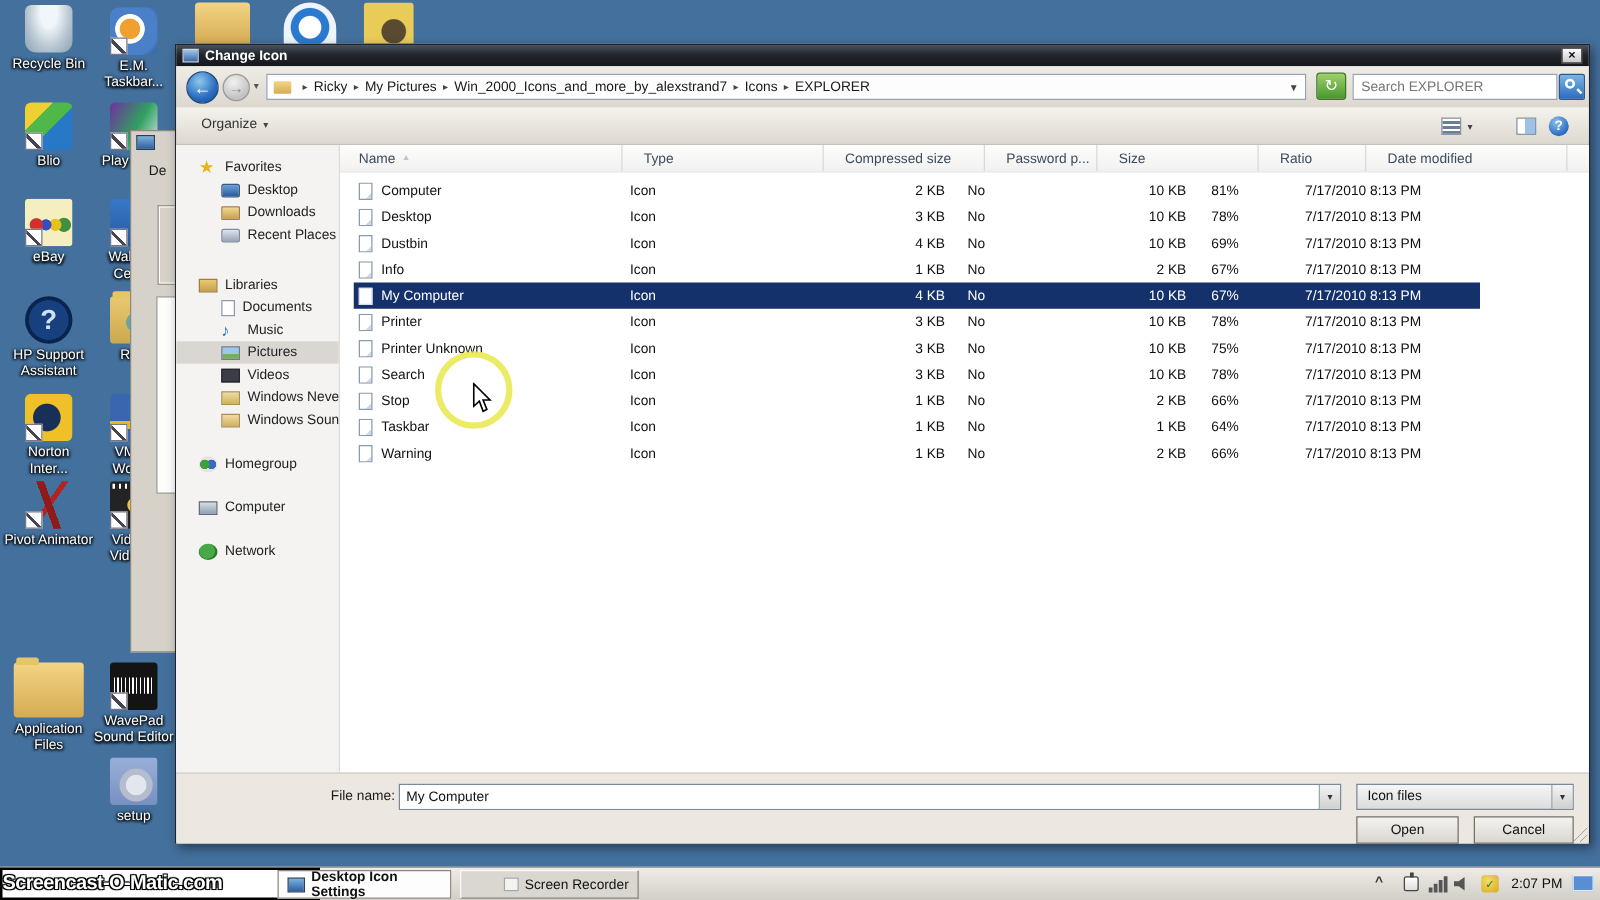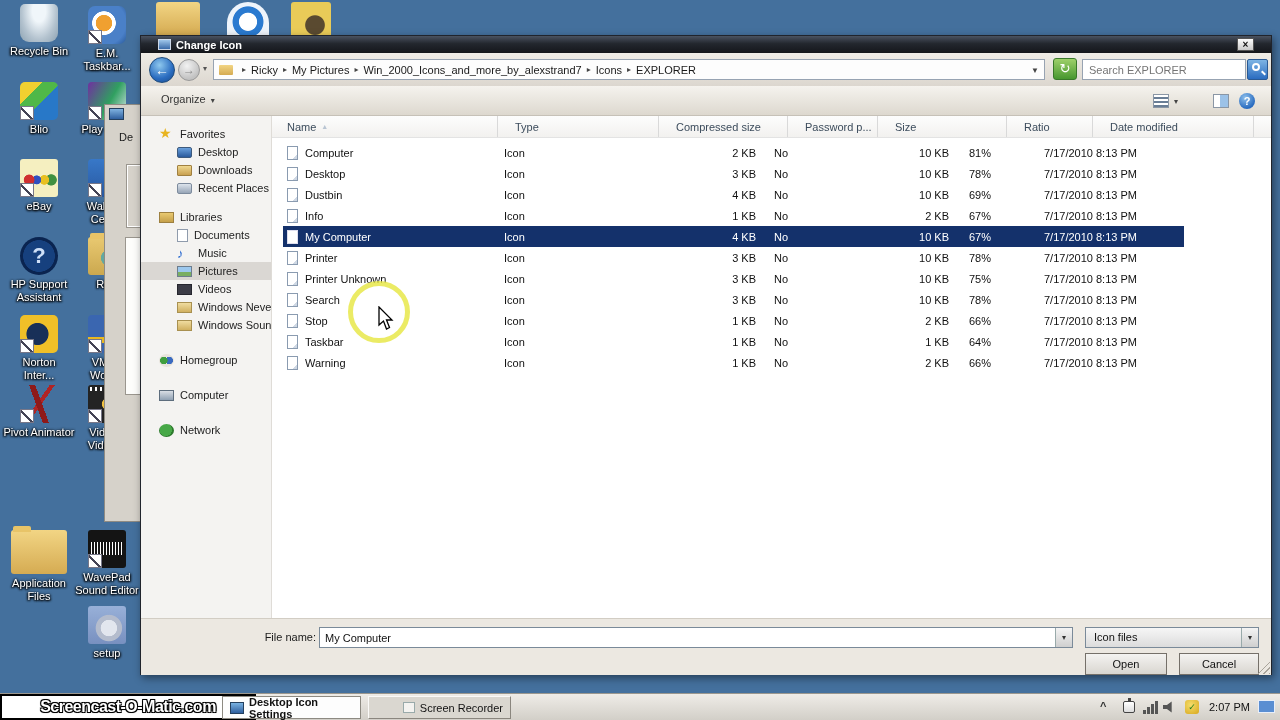--- a/index.html
+++ b/index.html
@@ -53,21 +53,21 @@
                     border:1px solid #8f8b83; border-right:none; overflow:hidden; }
   .ss-icon { position:absolute; left:4px; top:3px; width:15px; height:12px;
              background:linear-gradient(#7fb2e0,#2f5f9e); border:1px solid #24405f; }
   .ss-label { position:absolute; left:14px; top:26px; color:#1a1a1a; }
   .ss-box1 { position:absolute; left:22px; top:60px; width:30px; height:62px; border:1px solid #fff; outline:1px solid #9a968e; }
   .ss-box2 { position:absolute; left:20px; top:132px; width:30px; height:158px; border:1px solid #9a968e; background:#fdfdfb; }
 
   
   .dialog { position:absolute; left:140px; top:35px; width:1132px; height:640px;
             border:1px solid #20242c; background:#ece8e1; box-shadow:2px 3px 8px rgba(0,0,0,.45); }
-  .titlebar { height:17px; background:linear-gradient(#4a5260, #23272e 45%, #14161b); display:flex; align-items:center; padding:0 17px; }
+  .titlebar { height:17px; background:linear-gradient(#4a5260, #23272e 45%, #14161b); display:flex; align-items:center; padding:0 5px; }
   .t-icon { width:13px; height:11px; background:linear-gradient(#9fc6ea,#3a6aa8); border:1px solid #cdd8e8; margin-right:5px; }
   .t-text { color:#fff; font-weight:bold; flex:1; }
   .t-close { width:17px; height:13px; background:linear-gradient(#fdfdfd,#c9c9c9); border:1px solid #555;
              color:#111; text-align:center; line-height:11px; font-size:10px; font-weight:bold; cursor:pointer; }
 
   .addrbar { position:relative; height:33px; background:linear-gradient(#efece6,#dcd7cf); }
   .nav-btn { position:absolute; border-radius:50%; text-align:center; }
   .back-btn { left:8px; top:4px; width:26px; height:26px; background:radial-gradient(circle at 40% 30%, #8ec8ee, #2a6cc0 60%, #1a4a88);
               border:1px solid #1c4a7c; color:#fff; font-size:14px; line-height:24px; }
   .fwd-btn { left:37px; top:6px; width:22px; height:22px; background:radial-gradient(circle at 40% 30%, #f2f2f2, #c2c2c2 70%);
@@ -100,21 +100,21 @@
                background:linear-gradient(90deg, #fff 45%, #9cc2e8 45%); }
   .help-icon { position:absolute; left:1098px; top:7px; width:16px; height:16px; border-radius:50%;
                background:radial-gradient(circle at 38% 30%, #8ec0ec, #2a6cc0 70%); color:#fff; font-weight:bold;
                text-align:center; line-height:16px; font-size:11px; }
 
   .bodyarea { display:flex; height:502px; background:#fff; }
   .nav { width:148px; background:#f4f3f1; border-right:1px solid #dfdcd7; padding-top:9px; overflow:hidden; }
   .nav-row { height:18px; display:flex; align-items:center; gap:6px; padding-left:36px; white-space:nowrap; color:#222; cursor:pointer; }
   .nav-row.head { padding-left:18px; }
   .nav-row.root { padding-left:18px; margin-top:17px; }
-  .nav-row.gap { margin-top:11px; }
+  .nav-row.gap { margin-top:22px; }
   .nav-row.active { background:#dad7d3; }
   .nico { width:15px; height:13px; flex:none; }
   .star { color:#e8b420; font-size:14px; line-height:13px; height:15px; }
   .note { color:#2a6ad0; font-size:13px; line-height:13px; background:none !important; border:none !important; }
   .ic-desktop { background:linear-gradient(#6aa0dc,#2a5a9c); border:1px solid #3d5a7d; border-radius:2px; height:11px; }
   .ic-downloads { background:linear-gradient(#f0d890,#c8a050); border:1px solid #a08040; border-radius:1px; height:11px; }
   .ic-recent { background:linear-gradient(#dde4ec,#97a5b7); border:1px solid #7d8b9d; border-radius:2px; height:11px; }
   .ic-lib { background:linear-gradient(#e9c971,#c5a04a); border:1px solid #9d8040; height:11px; }
   .ic-doc { background:#fff; border:1px solid #8f9bac; width:11px !important; height:13px; }
   .ic-pics { background:linear-gradient(180deg, #9cc8ee 55%, #79ae62 55%); border:1px solid #6d7d8d; height:11px; }
@@ -165,21 +165,21 @@
 
   
   .halo { position:absolute; left:348px; top:281px; width:62px; height:62px; border-radius:50%;
           border:5px solid rgba(232,232,74,.85); z-index:50; pointer-events:none; }
   .cursor { position:absolute; left:378px; top:306px; z-index:51; }
 
   
   .taskbar { position:absolute; left:0; bottom:0; width:1280px; height:27px;
              background:linear-gradient(#efece7,#d2cfc8); border-top:1px solid #9b978e; }
   .watermark { position:absolute; left:0; top:0; width:256px; height:26px; background:#fff; border:2px solid #000;
-               font-weight:bold; font-size:16px; letter-spacing:-0.5px; text-align:center; line-height:22px; color:#fff;
+               font-weight:bold; font-size:16px; letter-spacing:-0.5px; line-height:22px; color:#fff;
                text-shadow:-1px -1px 0 #000, 1px -1px 0 #000, -1px 1px 0 #000, 1px 1px 0 #000, 0 0 2px #000; }
   .task-btn { position:absolute; top:2px; height:23px; display:flex; align-items:center; gap:5px; padding:0 7px; color:#111;justify-content:flex-end; }
   .tb-active { left:222px; width:139px; background:#fdfdfd; border:1px solid #8d8a82; font-weight:bold; }
   .tb-normal { left:368px; width:143px; background:#dad7d0; border-top:1px solid #fbfaf8; border-left:1px solid #fbfaf8;
                border-right:1px solid #8a867e; border-bottom:1px solid #8a867e; }
   .tb-icon1 { width:14px; height:12px; background:linear-gradient(#79b2e2,#2f5f9e); border:1px solid #24405f; flex:none; }
   .tb-icon2 { width:12px; height:11px; background:#f4f3f0; border:1px solid #9aa; flex:none; }
   .tray { position:absolute; right:0; top:0; height:27px; }
   .tr-chev { position:absolute; left:1100px; top:6px; font-weight:bold; color:#333; }
   .tr-plug { position:absolute; left:1123px; top:7px; width:12px; height:12px; border:1px solid #444; border-radius:2px;

